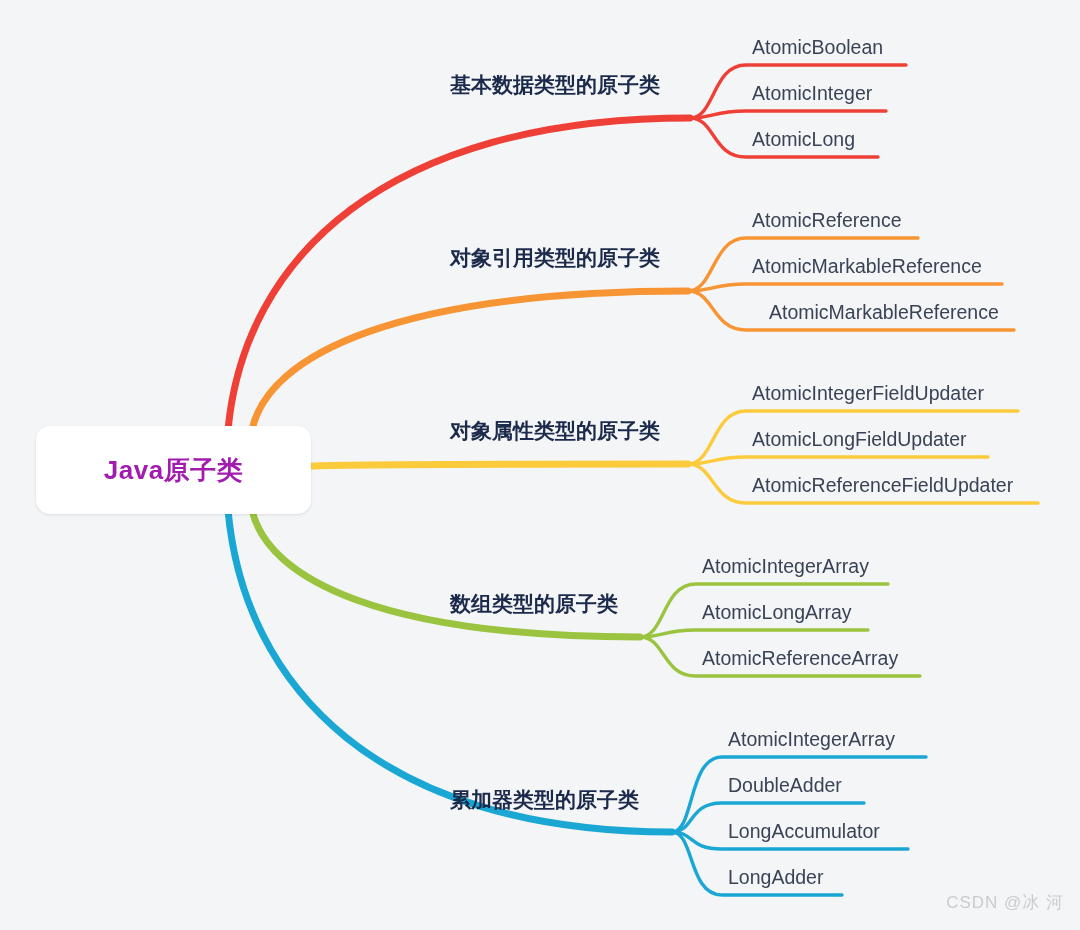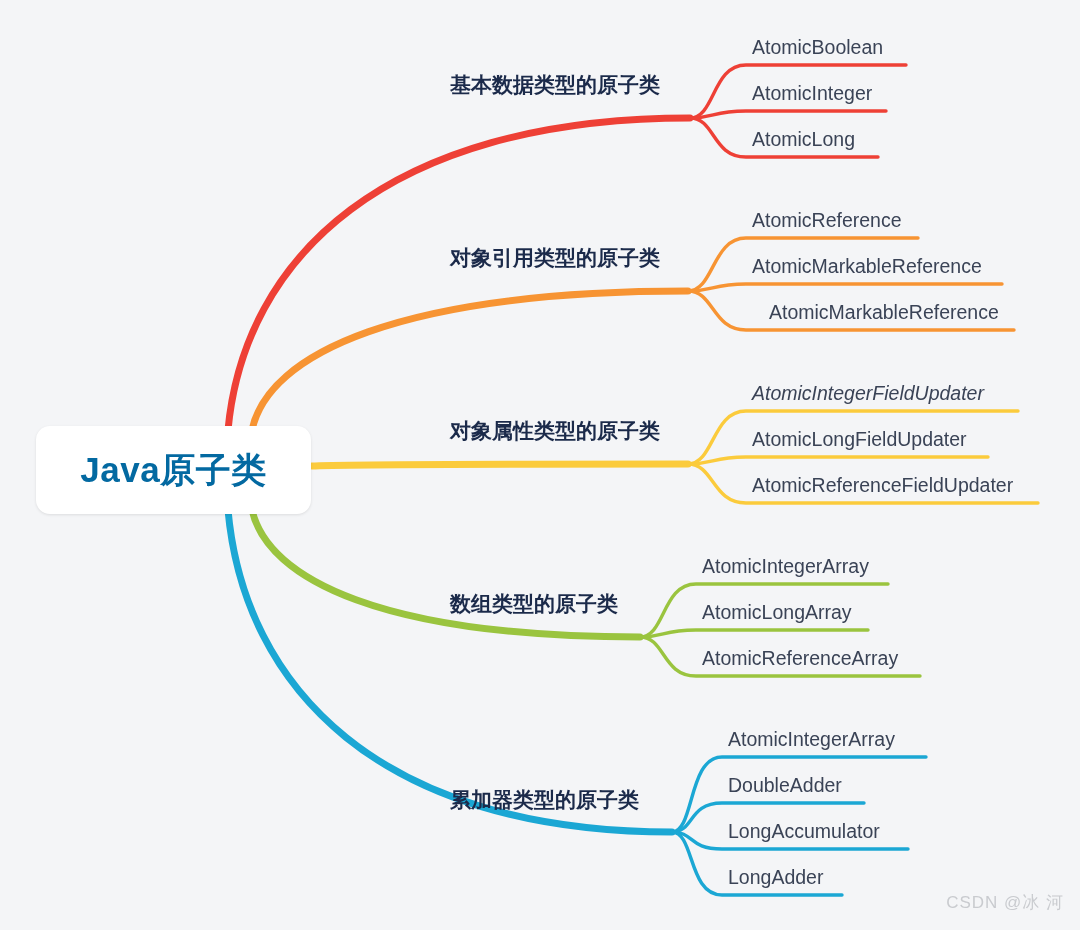--- a/index.html
+++ b/index.html
@@ -25,23 +25,23 @@
     position: absolute;
     background: #ffffff;
     border-radius: 14px;
     box-shadow: 0 1px 3px rgba(0,0,0,0.10);
     display: flex;
     align-items: center;
     justify-content: center;
     z-index: 5;
   }
   .root-label {
-    font-size: 35px;
+    font-size: 26px;
     font-weight: bold;
-    color: #0369a1;
+    color: #a21caf;
     letter-spacing: 0.5px;
     white-space: nowrap;
   }
   .branch-label {
     position: absolute;
     font-size: 21px;
     font-weight: bold;
     color: #1b2a4a;
     white-space: nowrap;
     z-index: 4;
@@ -102,21 +102,21 @@
   <div id="labels">
       <div class="branch-label" style="left: 402px; top: 71px;">基本数据类型的原子类</div>
       <div class="leaf-label" style="left: 752px; top: 36px;">AtomicBoolean</div>
       <div class="leaf-label" style="left: 752px; top: 82px;">AtomicInteger</div>
       <div class="leaf-label" style="left: 752px; top: 128px;">AtomicLong</div>
       <div class="branch-label" style="left: 402px; top: 244px;">对象引用类型的原子类</div>
       <div class="leaf-label" style="left: 752px; top: 209px;">AtomicReference</div>
       <div class="leaf-label" style="left: 752px; top: 255px;">AtomicMarkableReference</div>
       <div class="leaf-label" style="left: 752px; top: 301px; margin-left: 17px;">AtomicMarkableReference</div>
       <div class="branch-label" style="left: 402px; top: 417px;">对象属性类型的原子类</div>
-      <div class="leaf-label" style="left: 752px; top: 382px; font-style: italic;">AtomicIntegerFieldUpdater</div>
+      <div class="leaf-label" style="left: 752px; top: 382px;">AtomicIntegerFieldUpdater</div>
       <div class="leaf-label" style="left: 752px; top: 428px;">AtomicLongFieldUpdater</div>
       <div class="leaf-label" style="left: 752px; top: 474px; text-align: right;">AtomicReferenceFieldUpdater</div>
       <div class="branch-label" style="left: 402px; top: 590px;">数组类型的原子类</div>
       <div class="leaf-label" style="left: 702px; top: 555px;">AtomicIntegerArray</div>
       <div class="leaf-label" style="left: 702px; top: 601px;">AtomicLongArray</div>
       <div class="leaf-label" style="left: 702px; top: 647px;">AtomicReferenceArray</div>
       <div class="branch-label" style="left: 402px; top: 786px;">累加器类型的原子类</div>
       <div class="leaf-label" style="left: 728px; top: 728px;">AtomicIntegerArray</div>
       <div class="leaf-label" style="left: 728px; top: 774px;">DoubleAdder</div>
       <div class="leaf-label" style="left: 728px; top: 820px;">LongAccumulator</div>

